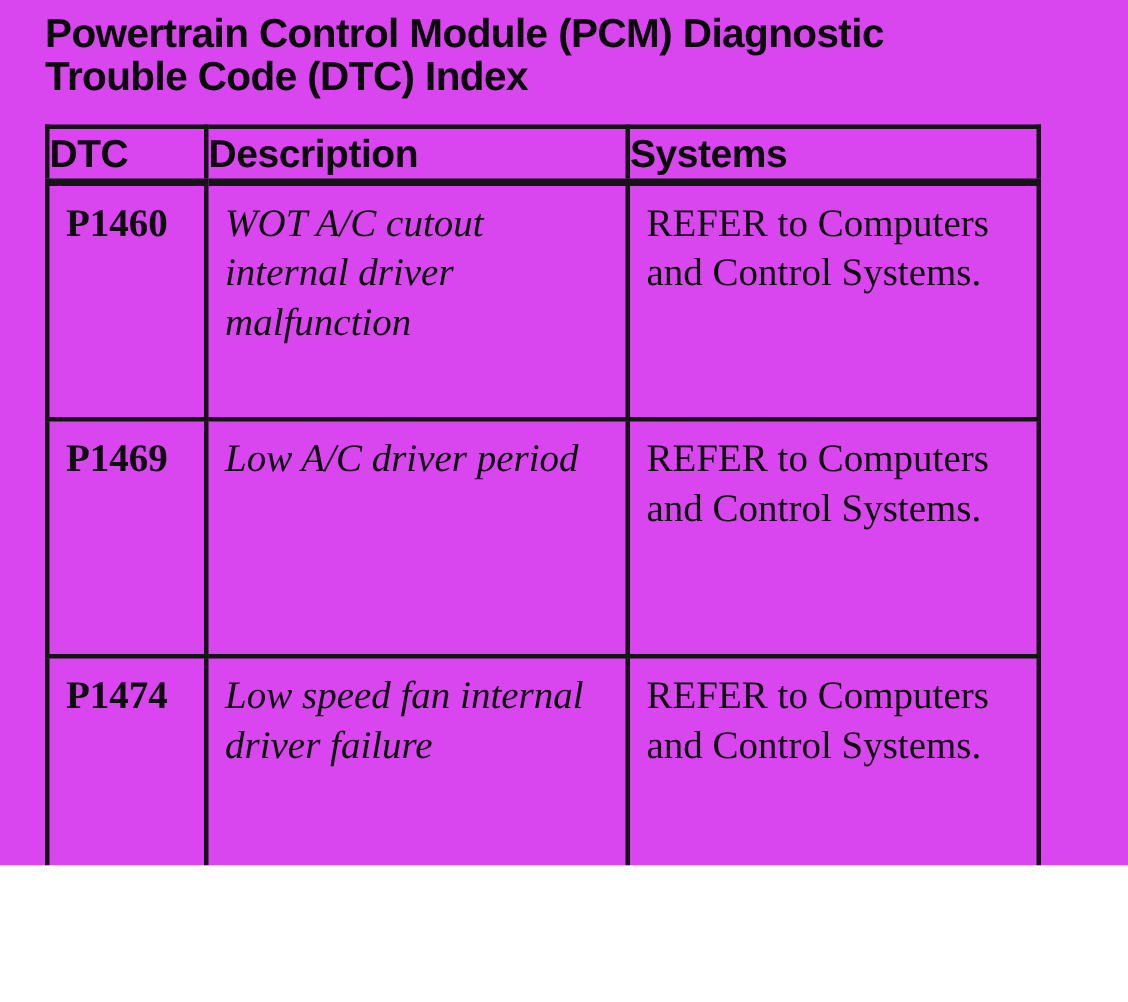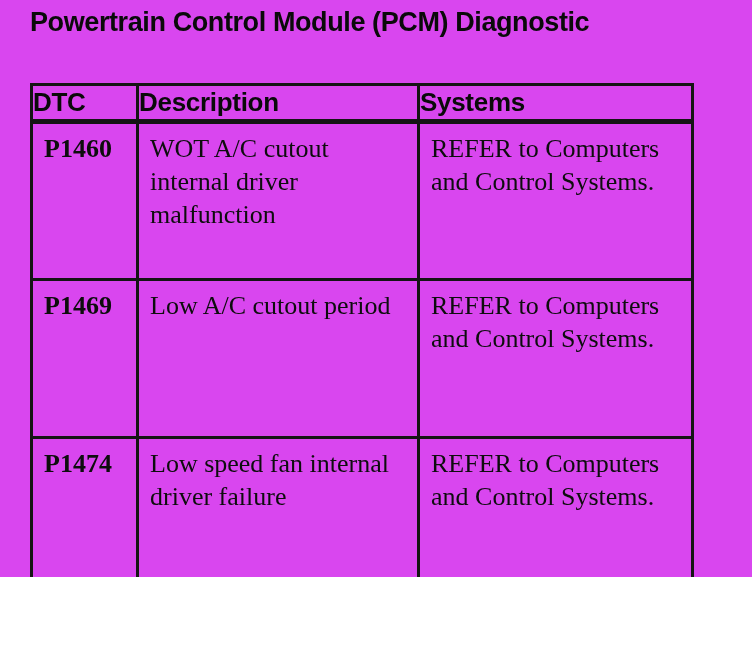--- a/index.html
+++ b/index.html
@@ -62,20 +62,21 @@
     color: #0d0d0d;
     padding: 8px 10px 0 11px;
   }
   td.dtc-cell {
     padding-left: 12px;
     font-weight: bold;
   }
   td.desc-cell {
     padding-left: 12px;
     padding-right: 30px;
+    font-style: italic;
   }
   td.action-cell {
     padding-left: 12px;
     padding-right: 24px;
   }
   .continued-note {
     position: absolute;
     left: 32px;
     top: 612px;
     font-size: 22px;
@@ -83,20 +84,21 @@
     color: #0d0d0d;
   }
 </style>
 </head>
 <body>
 
 <div class="page">
 
   <div class="doc-title">
     <span>Powertrain Control Module (PCM) Diagnostic</span><br>
+    <span>Trouble Code (DTC) Index</span>
   </div>
 
   <table class="dtc-table">
     <colgroup>
       <col style="width:106px">
       <col style="width:281px">
       <col style="width:274px">
     </colgroup>
     <thead>
       <tr>
@@ -106,21 +108,21 @@
       </tr>
     </thead>
     <tbody>
       <tr>
         <td class="dtc-cell">P1460</td>
         <td class="desc-cell">WOT A/C cutout internal driver malfunction</td>
         <td class="action-cell">REFER to Computers and Control Systems.</td>
       </tr>
       <tr>
         <td class="dtc-cell">P1469</td>
-        <td class="desc-cell">Low A/C cutout period</td>
+        <td class="desc-cell">Low A/C driver period</td>
         <td class="action-cell">REFER to Computers and Control Systems.</td>
       </tr>
       <tr>
         <td class="dtc-cell">P1474</td>
         <td class="desc-cell">Low speed fan internal driver failure</td>
         <td class="action-cell">REFER to Computers and Control Systems.</td>
       </tr>
     </tbody>
   </table>
 

